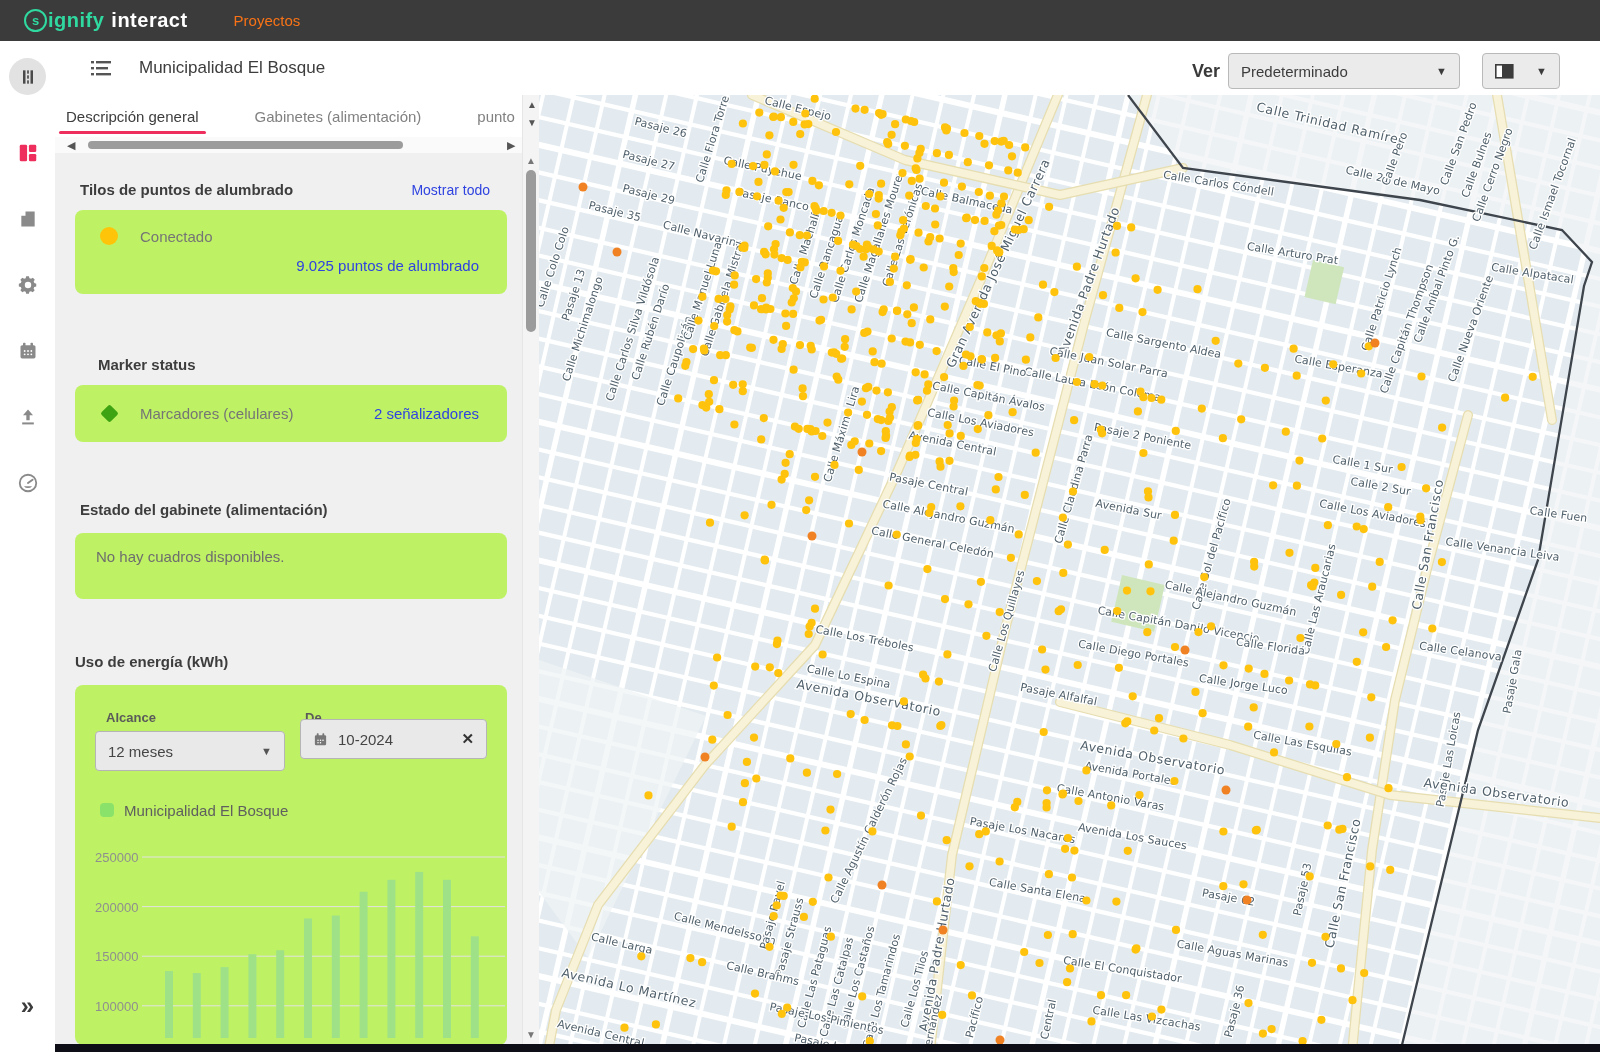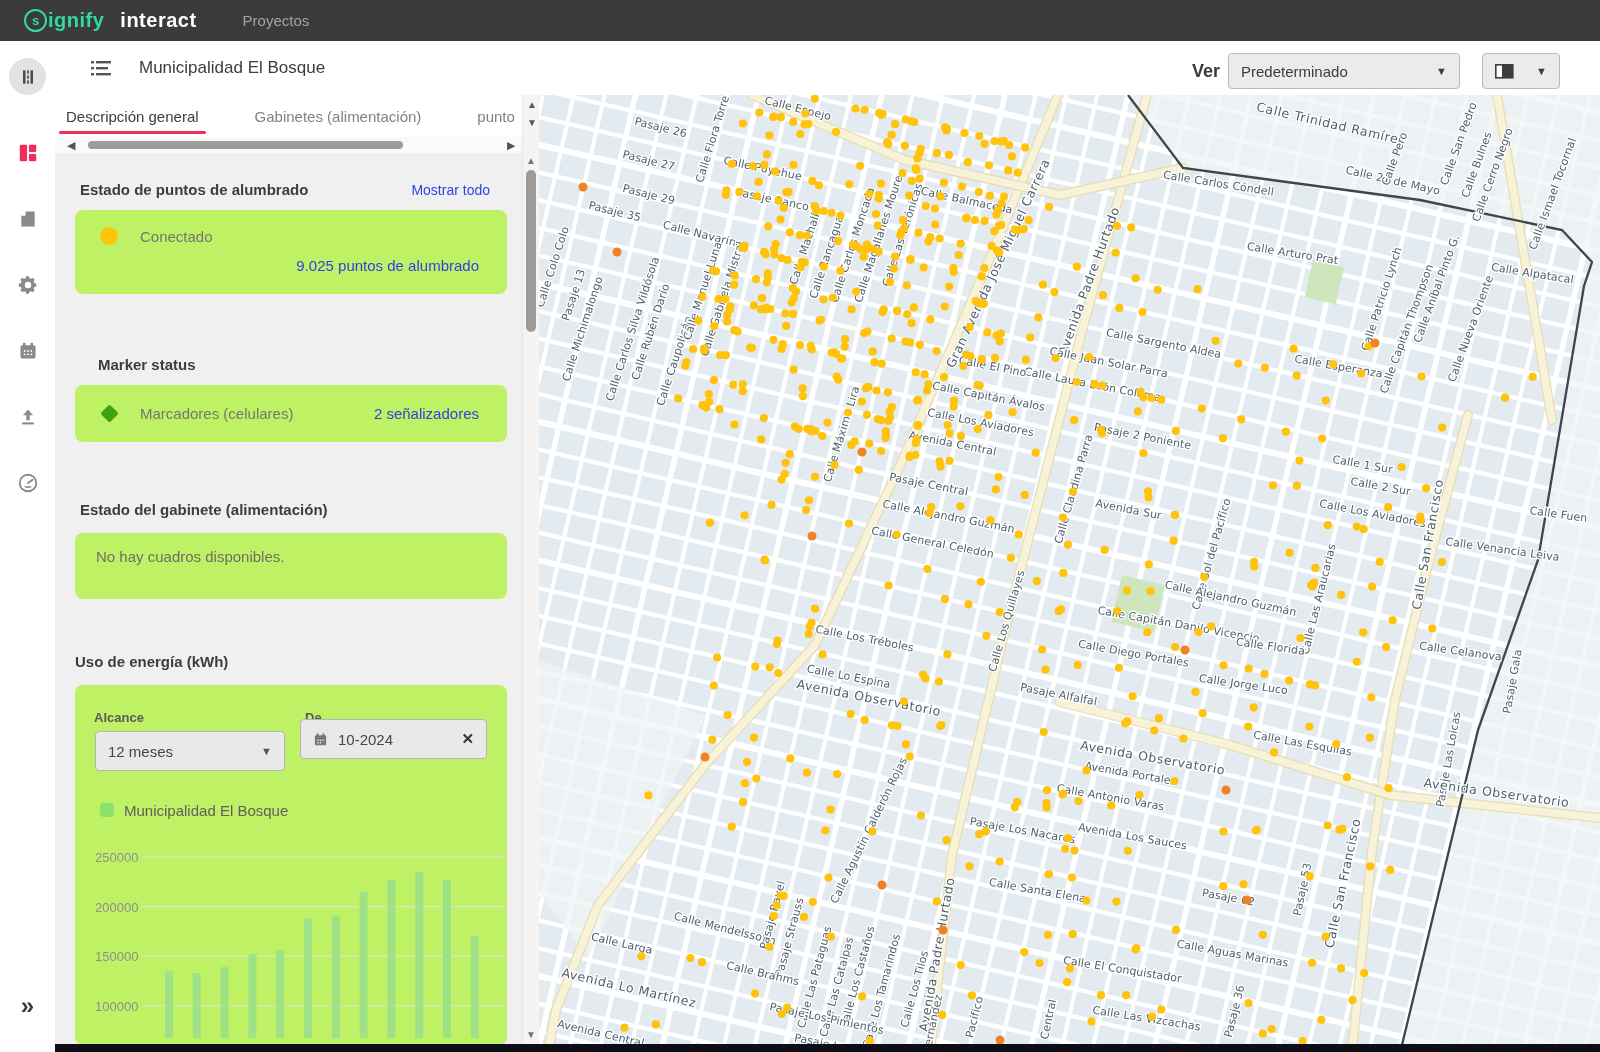--- a/index.html
+++ b/index.html
@@ -2,22 +2,22 @@
 <html><head>
 <meta charset="utf-8">
 <style>
   html,body{margin:0;padding:0;background:#fff;font-family:"Liberation Sans",sans-serif;}
   #stage{position:relative;width:1600px;height:1052px;overflow:hidden;background:#fff;}
   
   .topbar{position:absolute;left:0;top:0;width:1600px;height:41px;background:#3b3b3b;display:flex;align-items:center;}
   .brand{display:flex;align-items:center;margin-left:24px;}
   .brand .s-circle{width:19px;height:19px;border:2.4px solid #2fd9a0;border-radius:50%;color:#2fd9a0;font-weight:bold;font-size:13px;line-height:19px;text-align:center;margin-right:1px;}
   .brand .w-green{color:#2fd9a0;font-weight:bold;font-size:20px;letter-spacing:.5px;}
-  .brand .w-white{color:#fff;font-weight:bold;font-size:20px;margin-left:16px;letter-spacing:.5px;}
-  .topnav{color:#a3a3a3;font-size:15px;margin-left:46px;}
+  .brand .w-white{color:#fff;font-weight:bold;font-size:20px;margin-left:7px;letter-spacing:.5px;}
+  .topnav{color:#f97316;font-size:15px;margin-left:46px;}
   
   .rail{position:absolute;left:0;top:41px;width:55px;height:1011px;background:#fff;border-right:1px solid #e8e8e8;}
   .rail .avatar{position:absolute;left:9px;top:17px;width:37px;height:37px;border-radius:50%;background:#e2e2e2;display:flex;align-items:center;justify-content:center;}
   .rail .ric{position:absolute;left:0;width:55px;height:40px;display:flex;align-items:center;justify-content:center;}
   .expand{position:absolute;left:0;bottom:32px;width:55px;text-align:center;font-size:24px;color:#3c3c3c;font-weight:bold;}
   
   .header{position:absolute;left:55px;top:41px;width:1545px;height:54px;background:#fff;border-bottom:1px solid #ececec;}
   .hamb{position:absolute;left:36px;top:19px;}
   .ptitle{position:absolute;left:84px;top:17px;font-size:17px;color:#3d3d3d;}
   .ver-label{position:absolute;left:1137px;top:20px;font-size:18px;color:#3a3a3a;font-weight:bold;}
@@ -164,21 +164,21 @@
     <div class="tab">punto</div>
   </div>
   <div class="hscroll">
     <span class="harrow" style="left:12px">◀</span>
     <div class="thumb"></div>
     <span class="harrow" style="left:452px">▶</span>
   </div>
 
   <div class="content">
 
-    <div class="sec-h" style="left:25px;top:28px">Estado de puntos de alumbrado</div>
+    <div class="sec-h" style="left:25px;top:28px">Tilos de puntos de alumbrado</div>
     <div class="sec-link" style="right:32px;top:29px">Mostrar todo</div>
     <div class="card" style="left:20px;top:57px;width:432px;height:84px">
       <div class="dotrow" style="padding:17px 0 0 25px">
         <span class="ydot"></span>
         <span class="muted" style="margin-left:22px">Conectado</span>
       </div>
       <div style="text-align:right;padding:12px 28px 0 0">
         <span class="blink">9.025 puntos de alumbrado</span>
       </div>
     </div>
@@ -192,21 +192,21 @@
       </div>
     </div>
 
     <div class="sec-h" style="left:25px;top:348px">Estado del gabinete (alimentación)</div>
     <div class="card" style="left:20px;top:380px;width:432px;height:66px">
       <div class="muted" style="padding:15px 0 0 21px;color:#6e6e6e">No hay cuadros disponibles.</div>
     </div>
 
     <div class="sec-h" style="left:20px;top:500px">Uso de energía (kWh)</div>
     <div class="card" style="left:20px;top:532px;width:432px;height:360px">
-      <div class="ctl-label" style="left:19px;top:25px">Alcance</div>
+      <div class="ctl-label" style="left:31px;top:25px">Alcance</div>
       <div class="ctl" style="left:20px;top:46px;width:190px;padding:0 12px;justify-content:space-between">
         <span>12 meses</span>
         <span style="font-size:11px;color:#555">▼</span>
       </div>
       <div class="ctl-label" style="left:230px;top:25px">De</div>
       <div class="ctl" style="left:225px;top:34px;width:187px;padding:0 12px">
         <svg width="15" height="15" viewBox="0 0 24 24" style="margin-right:10px">
           <rect x="3" y="5" width="18" height="16" rx="2" fill="#777"></rect>
           <rect x="6" y="2" width="3" height="5" rx="1" fill="#777"></rect>
           <rect x="15" y="2" width="3" height="5" rx="1" fill="#777"></rect>

